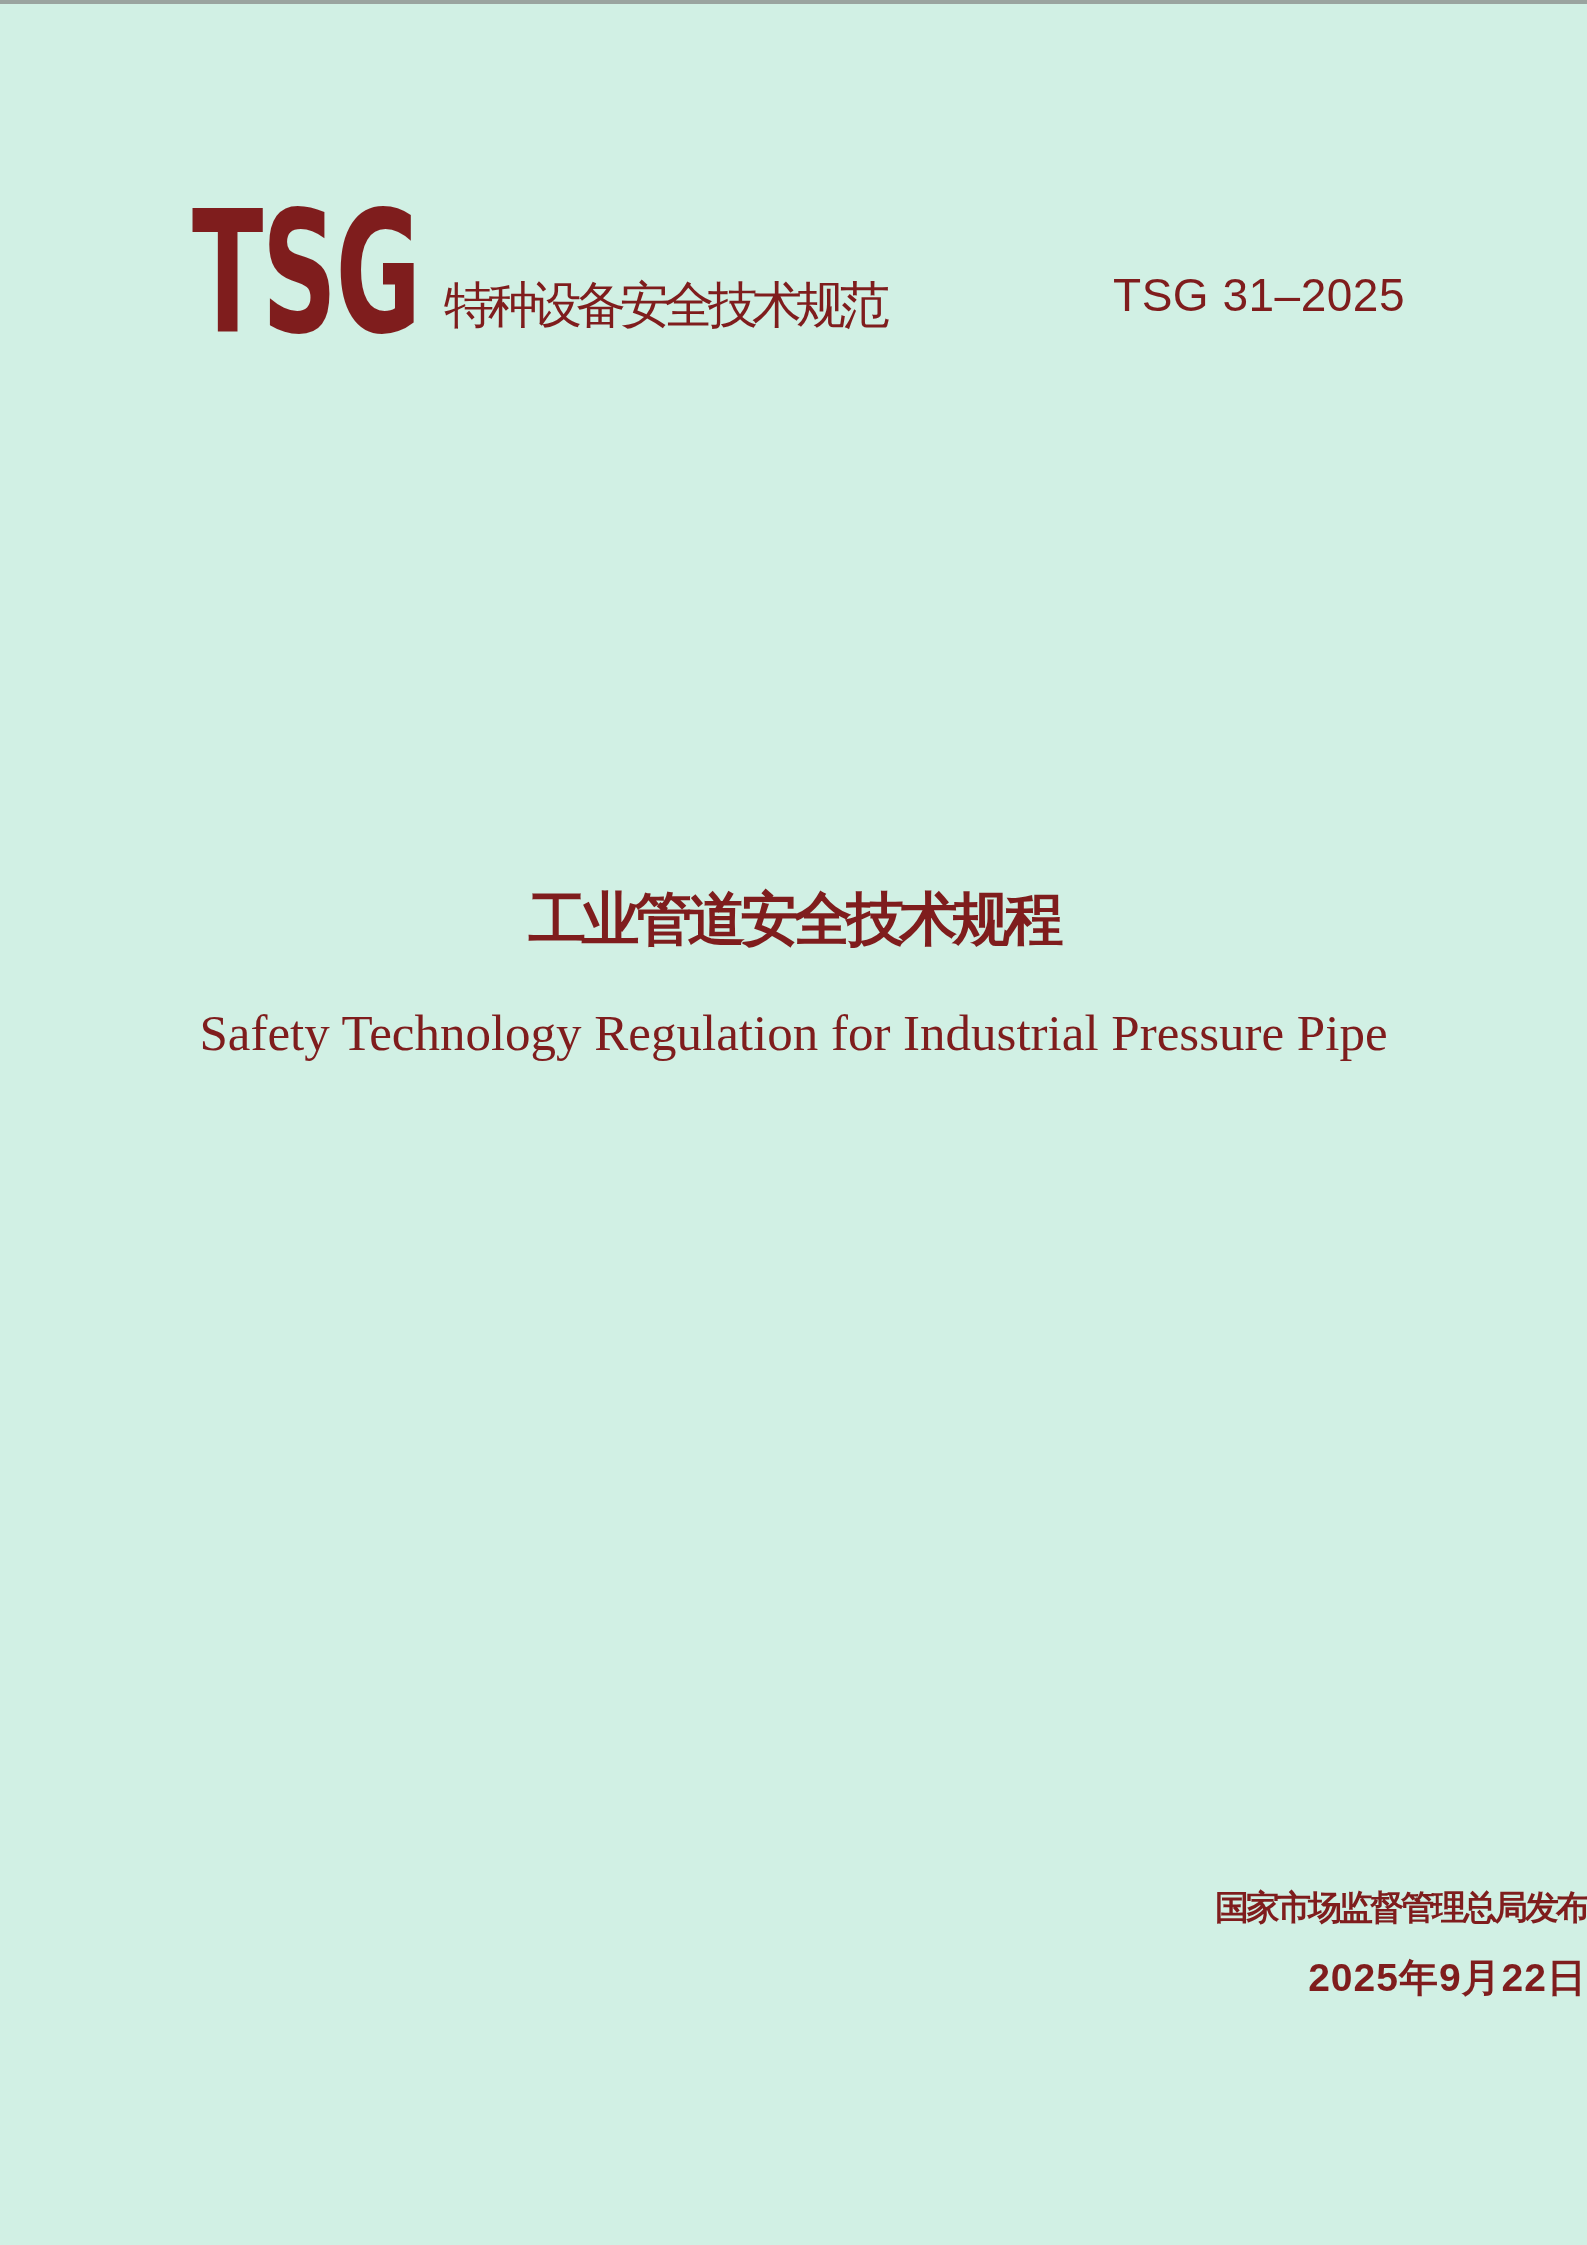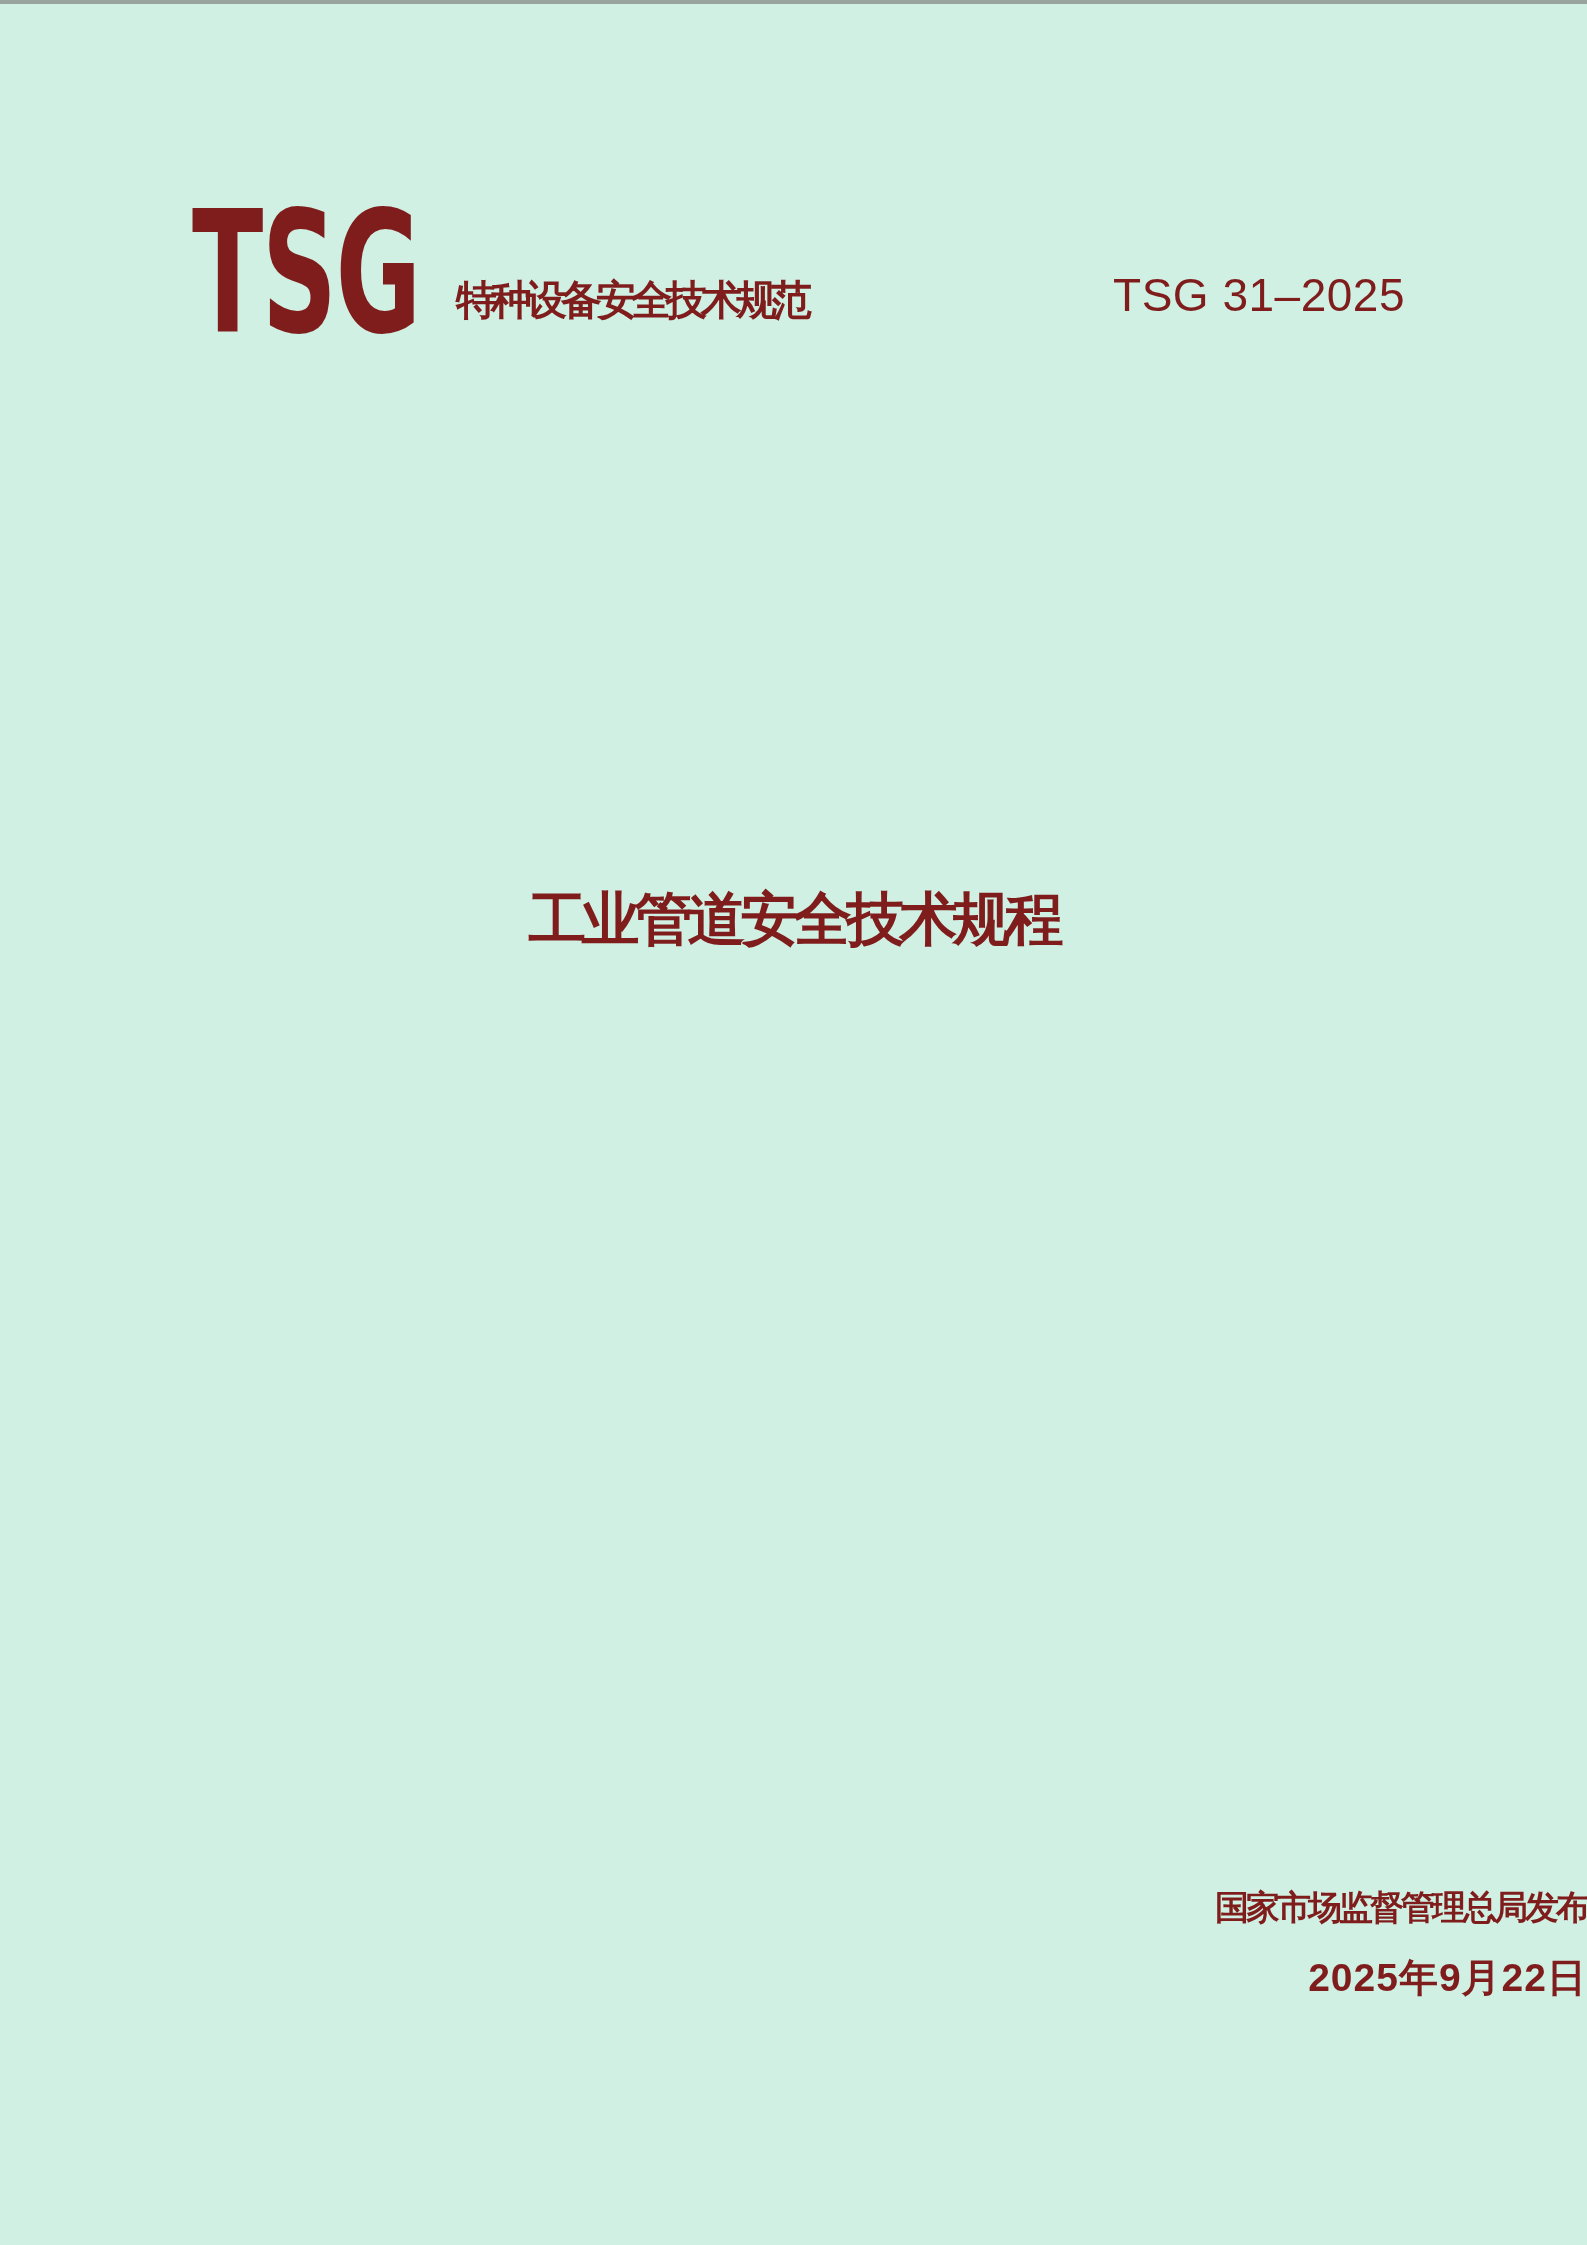--- a/index.html
+++ b/index.html
@@ -26,25 +26,25 @@
     font-weight: 900;
     font-size: 170px;
     line-height: 1;
     letter-spacing: -0.015em;
     transform: scale(0.615, 1);
     transform-origin: 0 0;
     white-space: nowrap;
   }
   .series-label {
     position: absolute;
-    left: 456px;
+    left: 444px;
     top: 276px;
-    font-size: 41px;
+    font-size: 50px;
     line-height: 1;
-    font-weight: 700;
+    font-weight: 400;
     letter-spacing: -6px;
     white-space: nowrap;
   }
   .doc-number {
     position: absolute;
     right: 182px;
     top: 268px;
     font-size: 46px;
     line-height: 1;
     font-weight: 400;
@@ -109,18 +109,19 @@
 <div class="page">
 
   <div class="tsg-logo">TSG</div>
 
   <div class="series-label">特种设备安全技术规范</div>
 
   <div class="doc-number">TSG 31–2025</div>
 
   <div class="title-zh">工业管道安全技术规程</div>
 
+  <div class="title-en">Safety Technology Regulation for Industrial Pressure Pipe</div>
 
   <div class="publisher">国家市场监督管理总局发布</div>
 
   <div class="pub-date">2025年9月22日</div>
 
 </div>
 
 </body></html>

